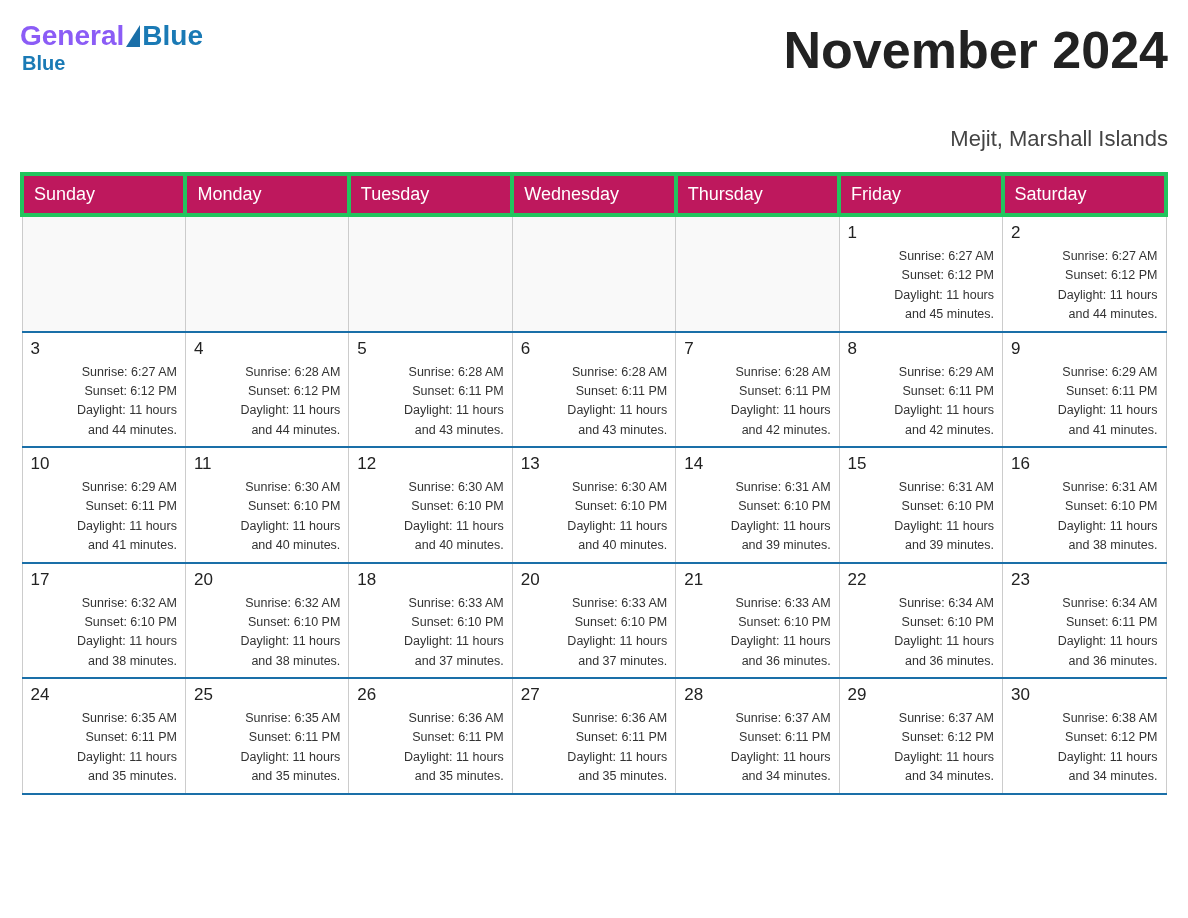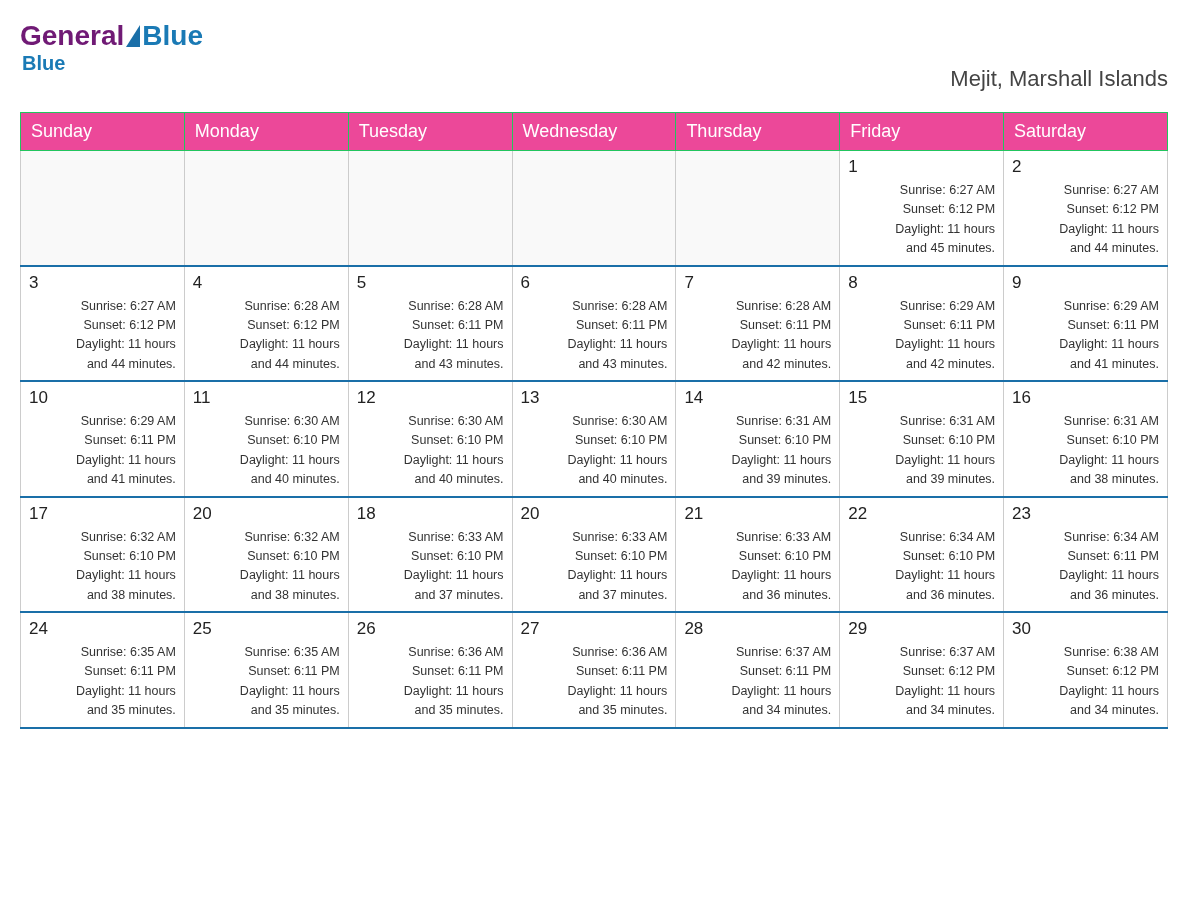--- a/index.html
+++ b/index.html
@@ -21,21 +21,21 @@
       flex-direction: column;
       align-items: flex-start;
     }
     .logo-text {
       display: flex;
       align-items: center;
       font-size: 28px;
       font-weight: bold;
       color: #333;
     }
-    .logo-general { color: #701a75; }
+    .logo-general { color: #8b5cf6; }
     .logo-triangle {
       display: inline-block;
       width: 0;
       height: 0;
       border-left: 14px solid transparent;
       border-right: 0px solid transparent;
       border-bottom: 22px solid #1a6fa8;
       margin: 0 2px;
       vertical-align: middle;
     }
@@ -62,27 +62,27 @@
     .location {
       font-size: 22px;
       color: #444;
       margin-top: 46px;
     }
     .calendar {
       width: 100%;
       border-collapse: collapse;
     }
     .calendar th {
-      background-color: #ec4899;
+      background-color: #be185d;
       color: #fff;
       padding: 8px 10px;
       text-align: left;
       font-size: 18px;
       font-weight: normal;
-      border: 1px solid #22c55e;
+      border: 4px solid #22c55e;
     }
     .calendar td {
       border: 1px solid #ccc;
       vertical-align: top;
       padding: 6px 8px;
       width: calc(100% / 7);
       min-height: 110px;
       height: 110px;
     }
     .day-num {
@@ -113,20 +113,21 @@
 <div class="header">
   <div class="logo">
     <div class="logo-text">
       <span class="logo-general">General</span>
       <span class="logo-triangle"></span>
       <span class="logo-blue">Blue</span>
     </div>
     <div class="logo-subtitle">Blue</div>
   </div>
   <div class="title-section">
+    <div class="month-title">November 2024</div>
     <div class="location">Mejit, Marshall Islands</div>
   </div>
 </div>
 
 <table class="calendar">
   <thead>
     <tr>
     <th>Sunday</th>
         <th>Monday</th>
         <th>Tuesday</th>

